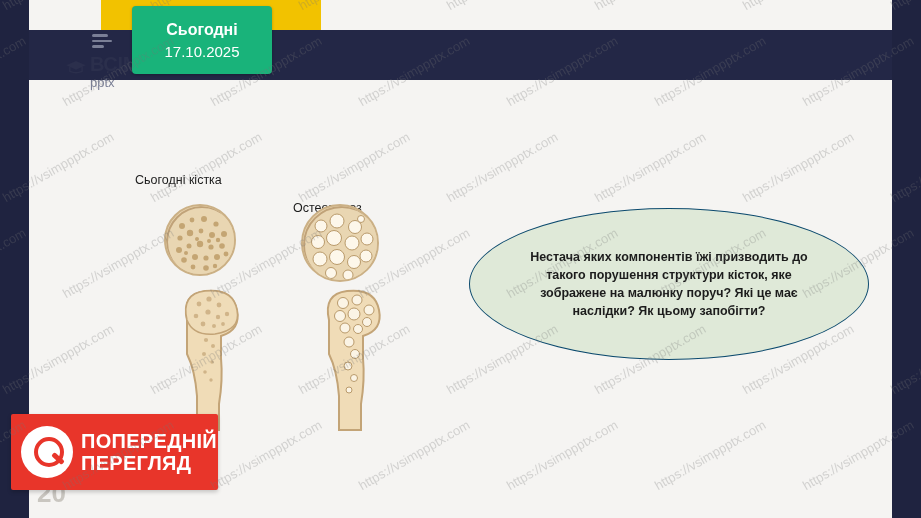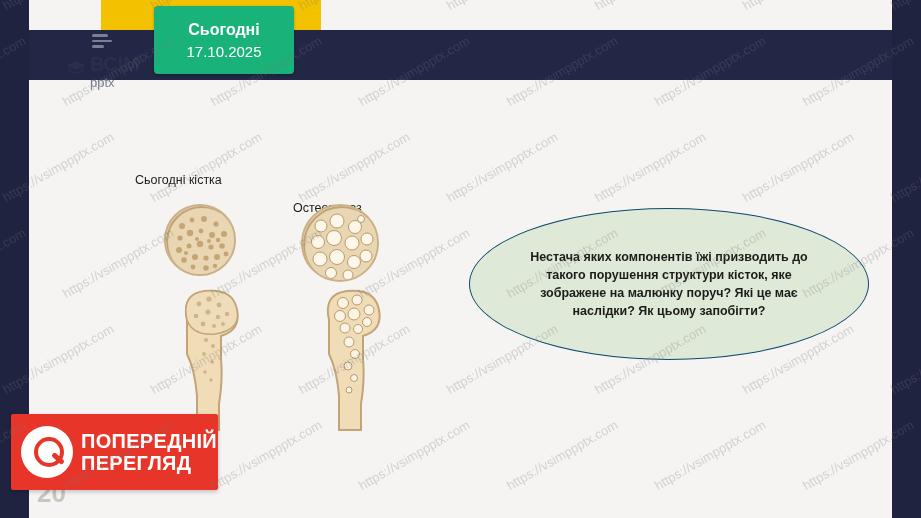--- a/index.html
+++ b/index.html
@@ -103,21 +103,20 @@
   .date-badge {
     position: absolute;
     left: 103px; top: 6px;
     width: 140px; height: 68px;
     background: #19b37a;
     border-radius: 4px;
     display: flex; flex-direction: column;
     align-items: center; justify-content: center;
     color: #ffffff;
     box-shadow: 0 1px 3px rgba(0,0,0,.25);
-    margin-left: 22px;
   }
   .date-badge .d-label { font-size: 16px; font-weight: bold; margin-bottom: 4px; }
   .date-badge .d-value { font-size: 15px; font-weight: normal; }
 
   
   .bone-label {
     position: absolute;
     font-size: 12.5px;
     color: #1c1c1c;
     white-space: nowrap;

